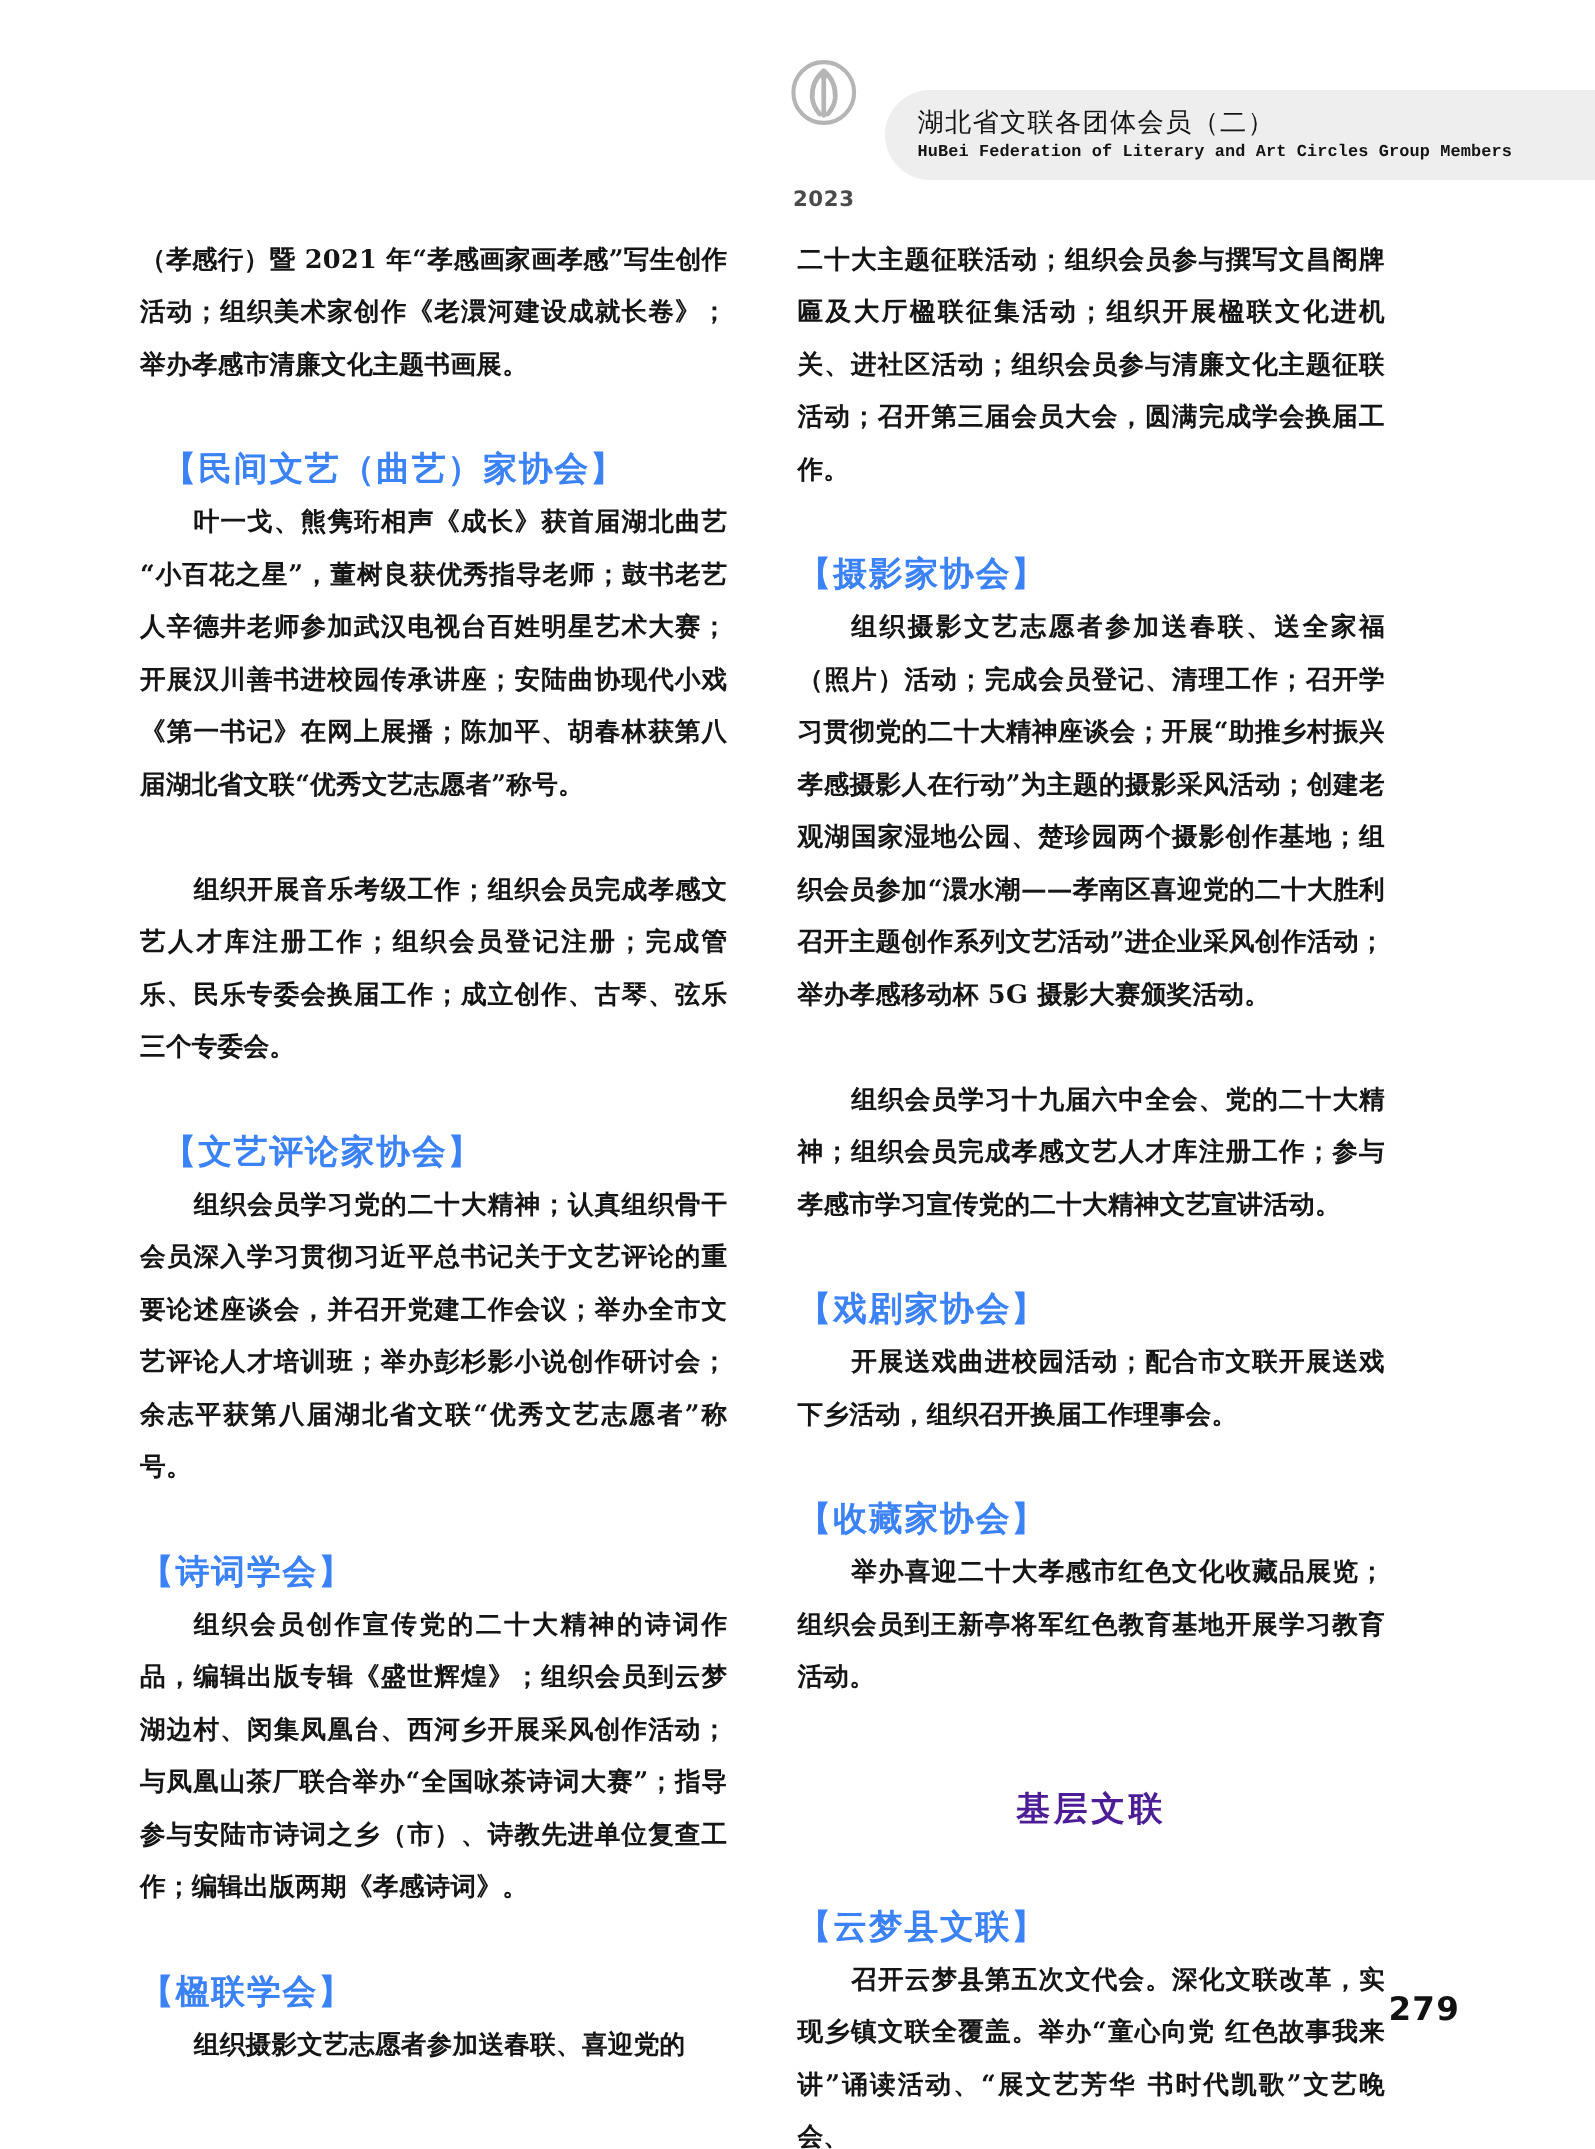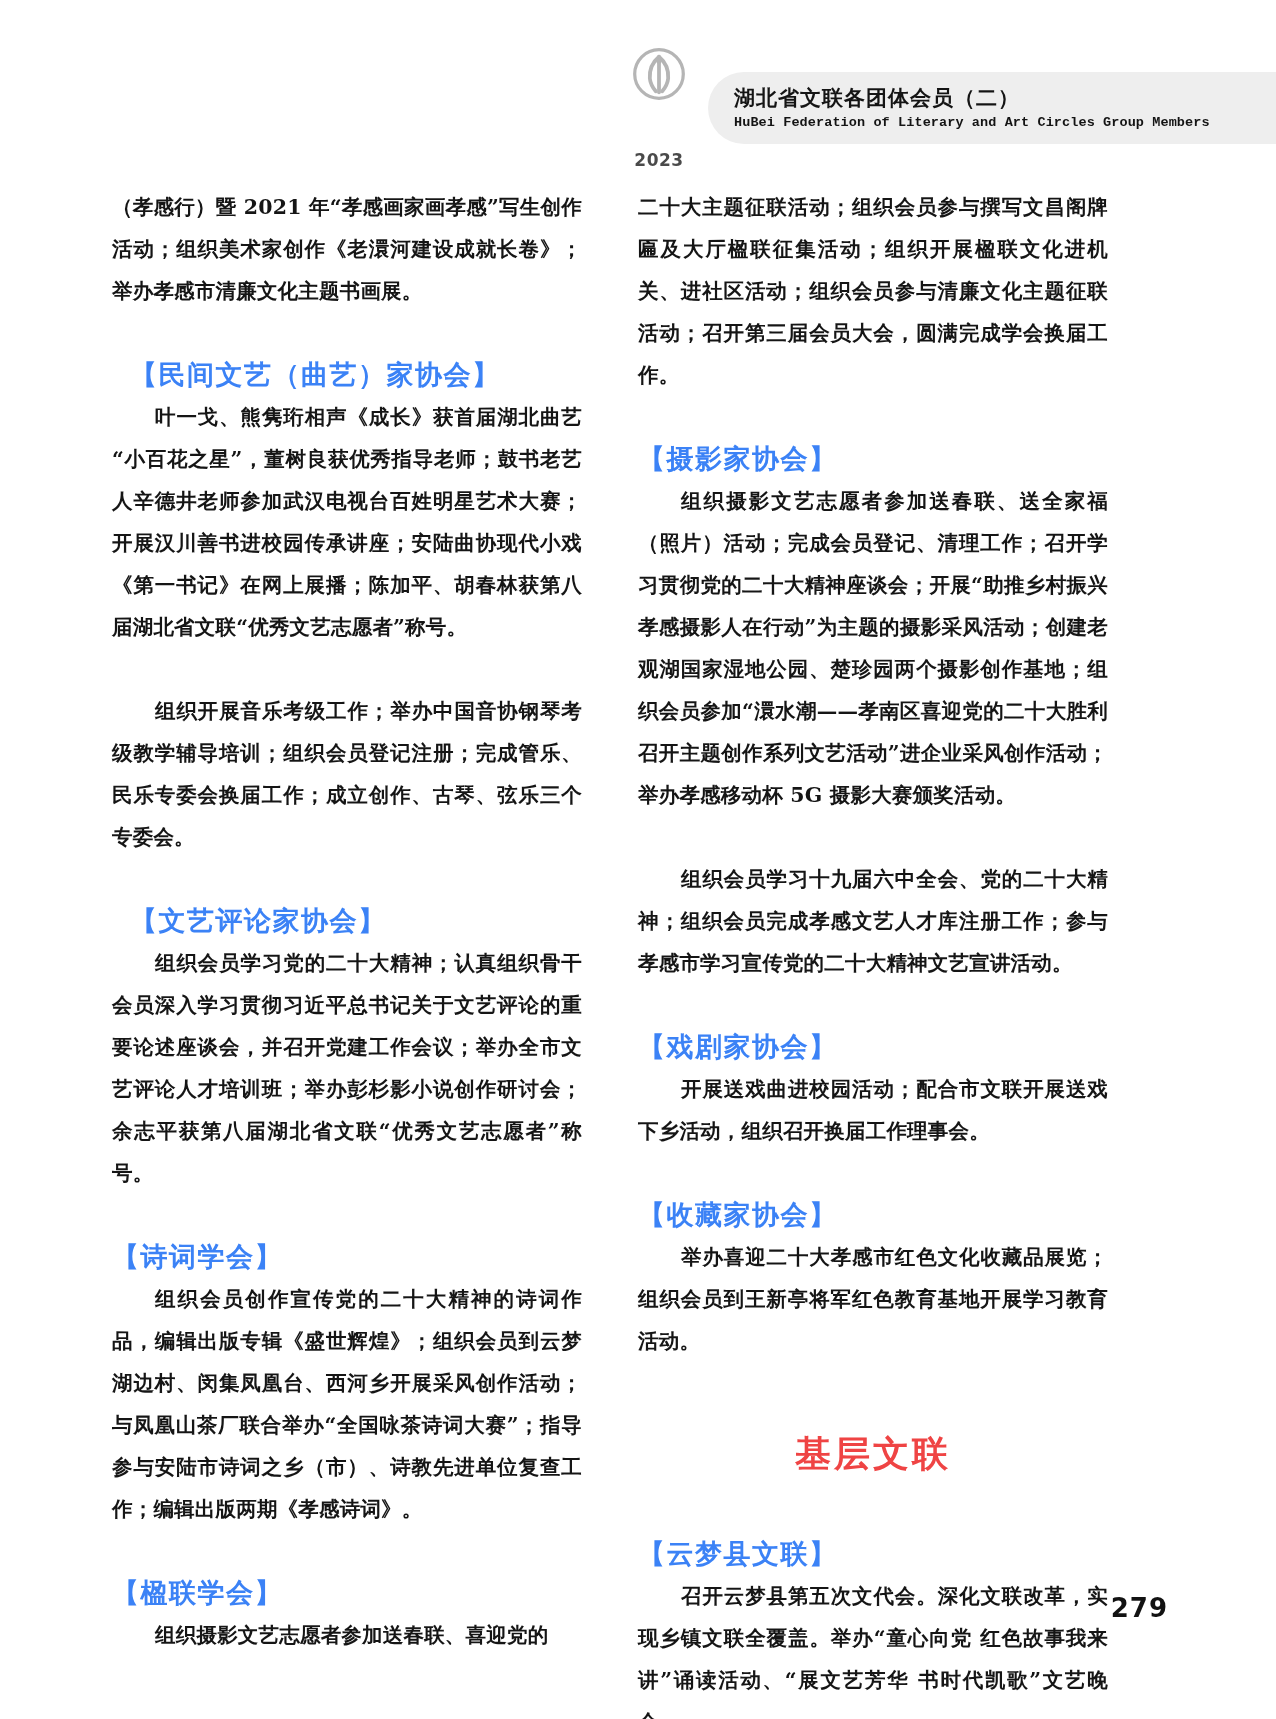--- a/index.html
+++ b/index.html
@@ -59,21 +59,21 @@
     background: #eeeeee;
     border-radius: 36px 0 0 36px;
     display: flex;
     flex-direction: column;
     justify-content: center;
     padding: 0 26px;
     box-sizing: border-box;
   }
   .header-cn {
     font-family: "DejaVu Sans", "Liberation Sans", sans-serif;
-    font-weight: 700;
+    font-weight: 400;
     font-size: 21px;
     letter-spacing: 1px;
     color: #141414;
     line-height: 1.25;
   }
   .header-en {
     font-family: Liberation Mono, monospace;
     font-weight: 700;
     font-size: 13.5px;
     letter-spacing: 0.1px;
@@ -123,24 +123,24 @@
   .sec-head.pad-left {
     padding-left: 18px;
   }
   .gap-lg { height: 42px; }
   .gap-md { height: 26px; }
   .gap-sm { height: 12px; }
 
   .big-title {
     font-family: "DejaVu Sans", "Liberation Sans", sans-serif;
     font-weight: 700;
-    font-size: 36px;
+    font-size: 27px;
     letter-spacing: 3px;
     text-align: center;
-    color: #ef4444;
+    color: #4c1d95;
     line-height: 1.35;
     margin: 0;
   }
 
   
   .page-number {
     position: absolute;
     right: 108px;
     bottom: 96px;
     font-family: "DejaVu Sans", "Liberation Sans", sans-serif;
@@ -180,21 +180,21 @@
 
       <p class="para">（孝感行）暨 2021 年“孝感画家画孝感”写生创作活动；组织美术家创作《老澴河建设成就长卷》；举办孝感市清廉文化主题书画展。</p>
 
       <div class="gap-lg"></div>
 
       <h2 class="sec-head pad-left">【民间文艺（曲艺）家协会】</h2>
       <p class="para indent">叶一戈、熊隽珩相声《成长》获首届湖北曲艺“小百花之星”，董树良获优秀指导老师；鼓书老艺人辛德井老师参加武汉电视台百姓明星艺术大赛；开展汉川善书进校园传承讲座；安陆曲协现代小戏《第一书记》在网上展播；陈加平、胡春林获第八届湖北省文联“优秀文艺志愿者”称号。</p>
 
       <div class="gap-lg"></div>
 
-      <p class="para indent">组织开展音乐考级工作；举办中国音协钢琴考级教学辅导培训；组织会员登记注册；完成管乐、民乐专委会换届工作；成立创作、古琴、弦乐三个专委会。</p>
+      <p class="para indent">组织开展音乐考级工作；组织会员完成孝感文艺人才库注册工作；组织会员登记注册；完成管乐、民乐专委会换届工作；成立创作、古琴、弦乐三个专委会。</p>
 
       <div class="gap-lg"></div>
 
       <h2 class="sec-head pad-left">【文艺评论家协会】</h2>
       <p class="para indent">组织会员学习党的二十大精神；认真组织骨干会员深入学习贯彻习近平总书记关于文艺评论的重要论述座谈会，并召开党建工作会议；举办全市文艺评论人才培训班；举办彭杉影小说创作研讨会；余志平获第八届湖北省文联“优秀文艺志愿者”称号。</p>
 
       <div class="gap-lg"></div>
 
       <h2 class="sec-head">【诗词学会】</h2>
       <p class="para indent">组织会员创作宣传党的二十大精神的诗词作品，编辑出版专辑《盛世辉煌》；组织会员到云梦湖边村、闵集凤凰台、西河乡开展采风创作活动；与凤凰山茶厂联合举办“全国咏茶诗词大赛”；指导参与安陆市诗词之乡（市）、诗教先进单位复查工作；编辑出版两期《孝感诗词》。</p>

